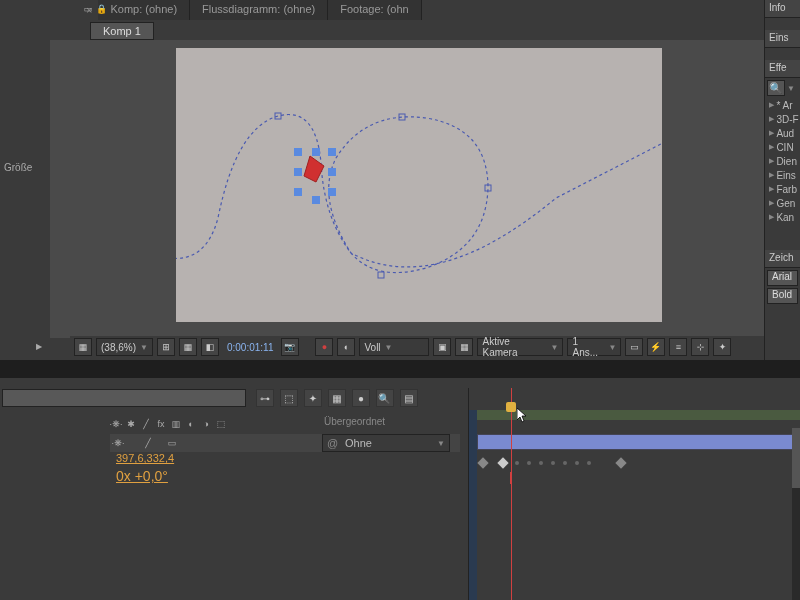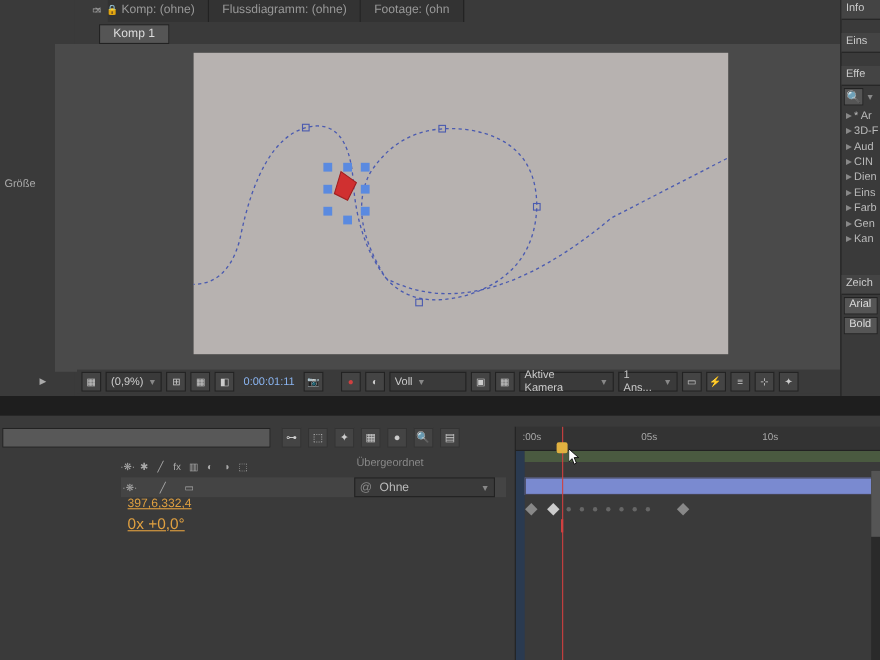--- a/index.html
+++ b/index.html
@@ -119,21 +119,21 @@
       <rect x="152" y="140" width="8" height="8" fill="#5a8ae0"></rect>
 
       <polygon points="134,108 148,118 140,134 128,128" fill="#d03030" stroke="#a02020"></polygon>
     </svg>
   </div>
 </div>
 
 <div class="viewer-bar">
   <div class="vb-btn">▦</div>
   <div class="vb-sel">
-      <span>(0,9%)</span>
+      <span>(38,6%)</span>
       <span class="arr">▼</span>
     </div>
   <div class="vb-btn">⊞</div>
   <div class="vb-btn">▦</div>
   <div class="vb-btn">◧</div>
   <span class="timecode">0:00:01:11</span>
   <div class="vb-btn">📷</div>
   <div style="width:8px"></div>
   <div class="vb-btn" style="color:#d04040">●</div>
   <div class="vb-btn">◐</div>
@@ -246,25 +246,20 @@
   <div class="tl-parent-sel">
     <span class="pick">@</span>
     <span>Ohne</span>
     <span class="arr">▼</span>
   </div>
 
   <div class="tl-prop1">397,6,332,4</div>
   <div class="tl-prop2">0x +0,0°</div>
 
   <div class="tl-graph">
-    <div class="tl-ruler">
-      <span class="tick" style="left:6px">:00s</span>
-      <span class="tick" style="left:114px">05s</span>
-      <span class="tick" style="left:224px">10s</span>
-    </div>
     <div style="position:absolute;top:22px;left:0;width:8px;bottom:0;background:#2a3a50"></div>
     <div class="tl-workarea"></div>
     <div class="tl-layerbar"></div>
     <div class="tl-kf-row">
       <div class="tl-kf" style="left:10px"></div>
       <div class="tl-kf sel" style="left:30px"></div>
       <div class="tl-dot" style="left:46px"></div>
       <div class="tl-dot" style="left:58px"></div>
       <div class="tl-dot" style="left:70px"></div>
       <div class="tl-dot" style="left:82px"></div>

